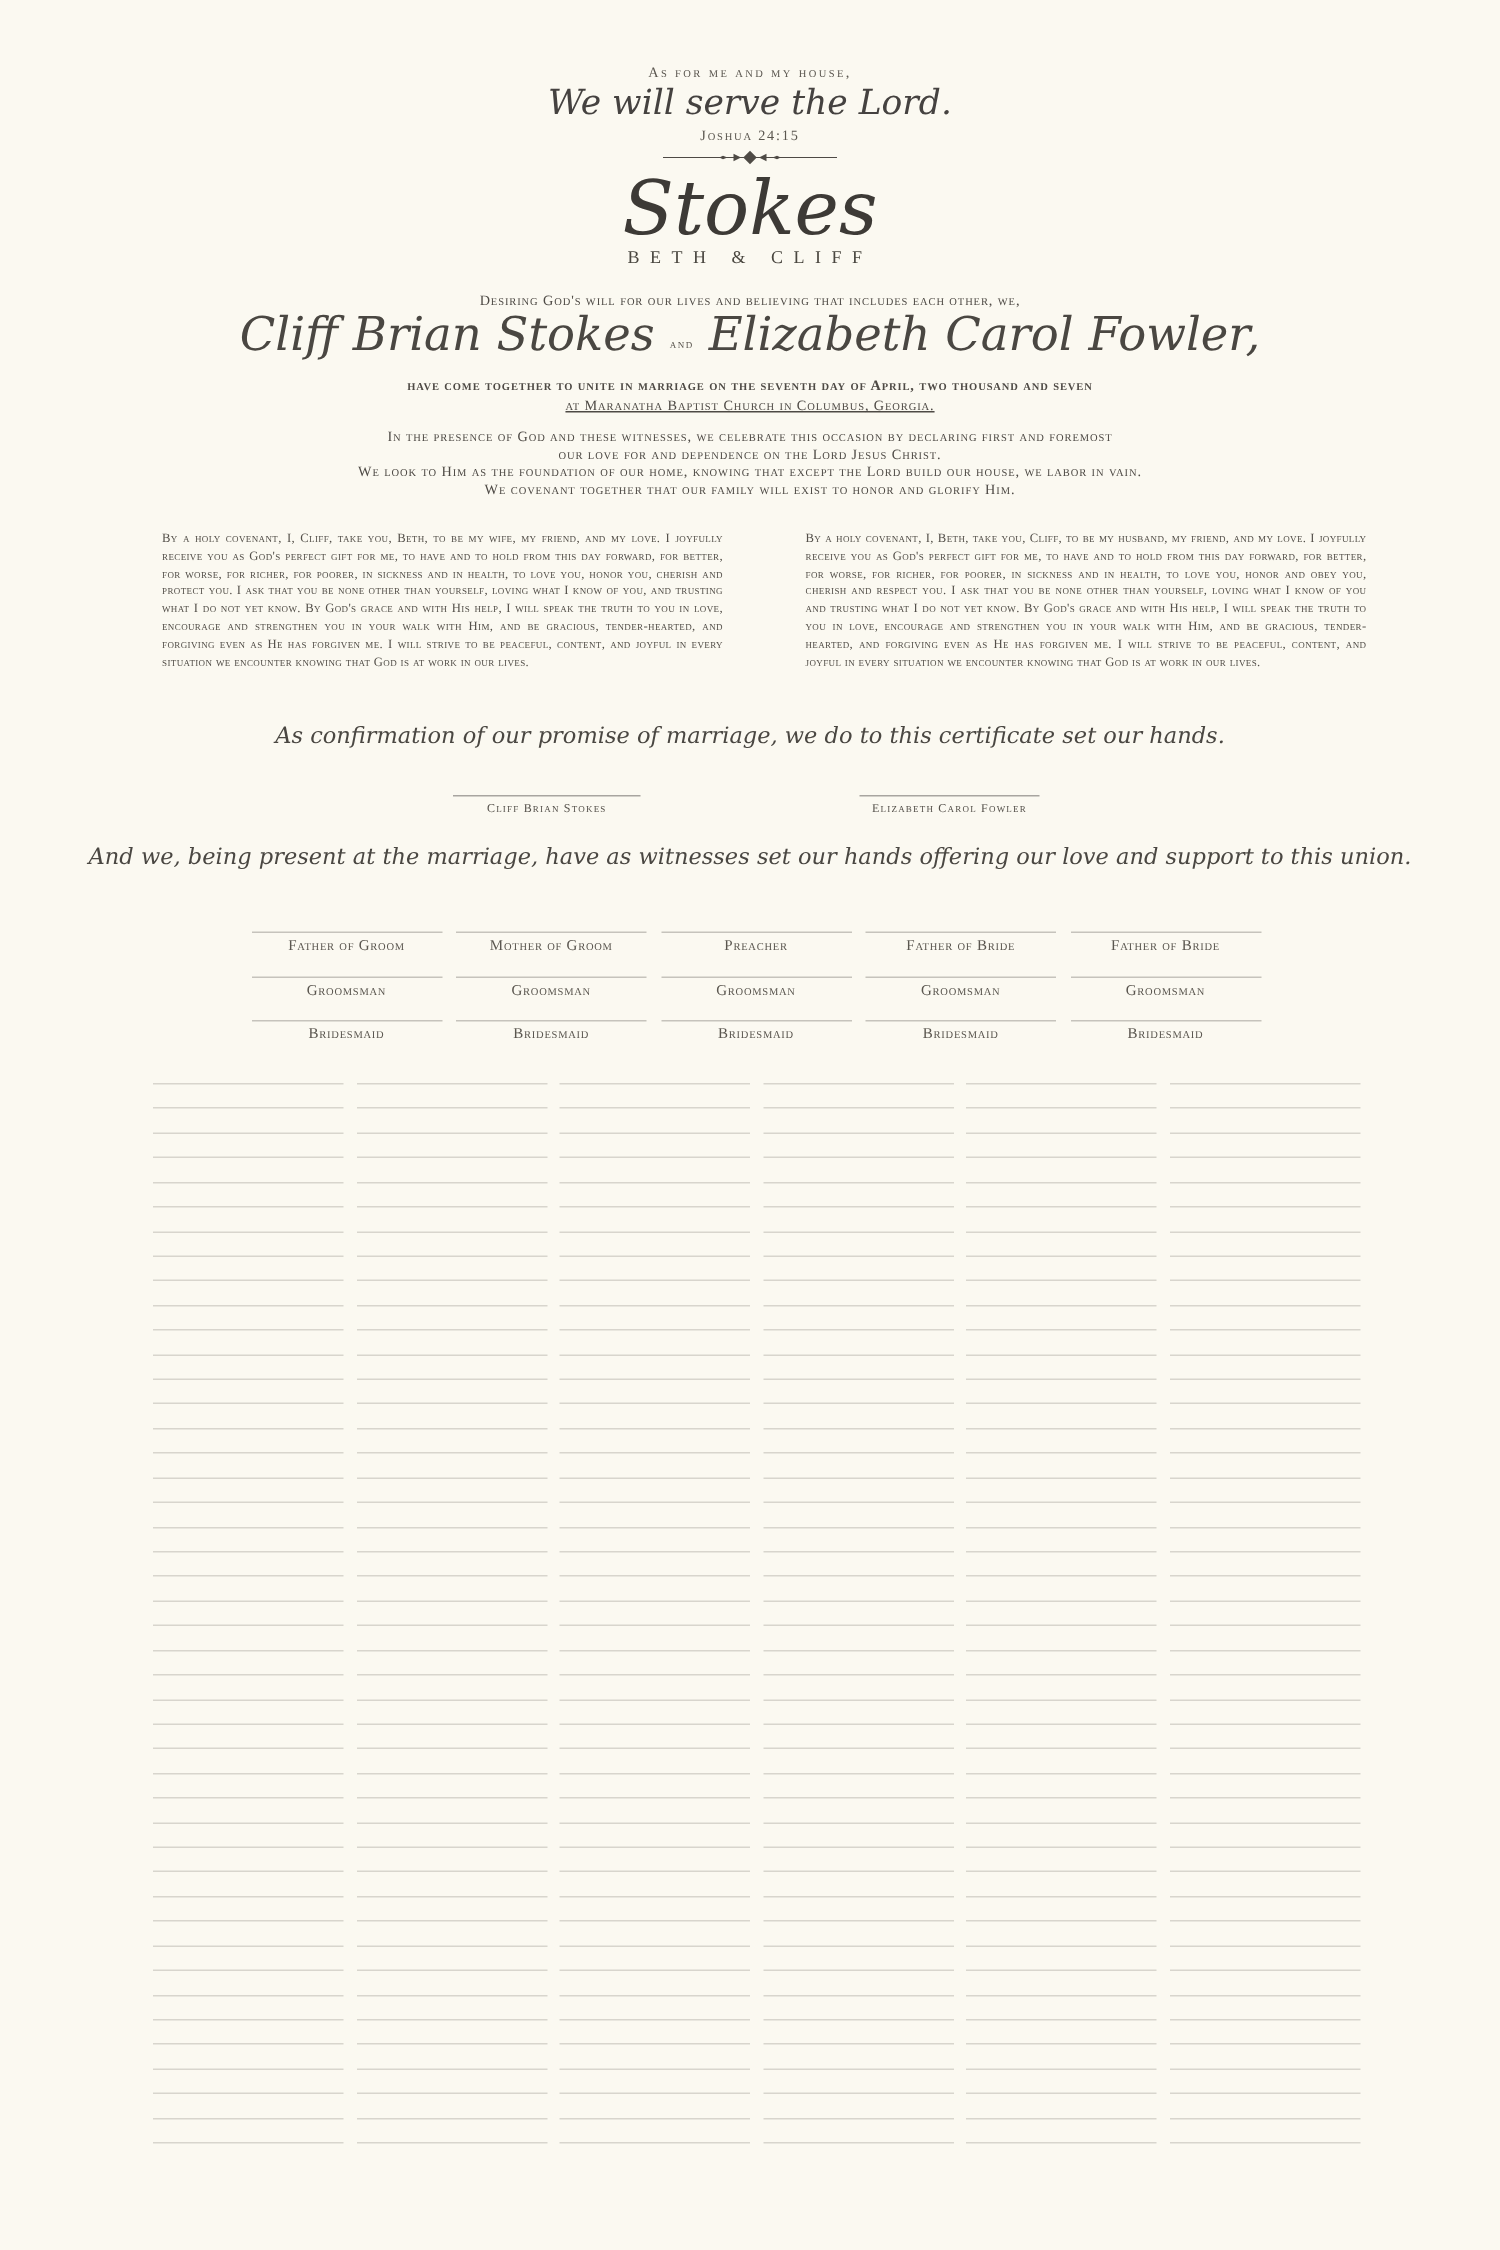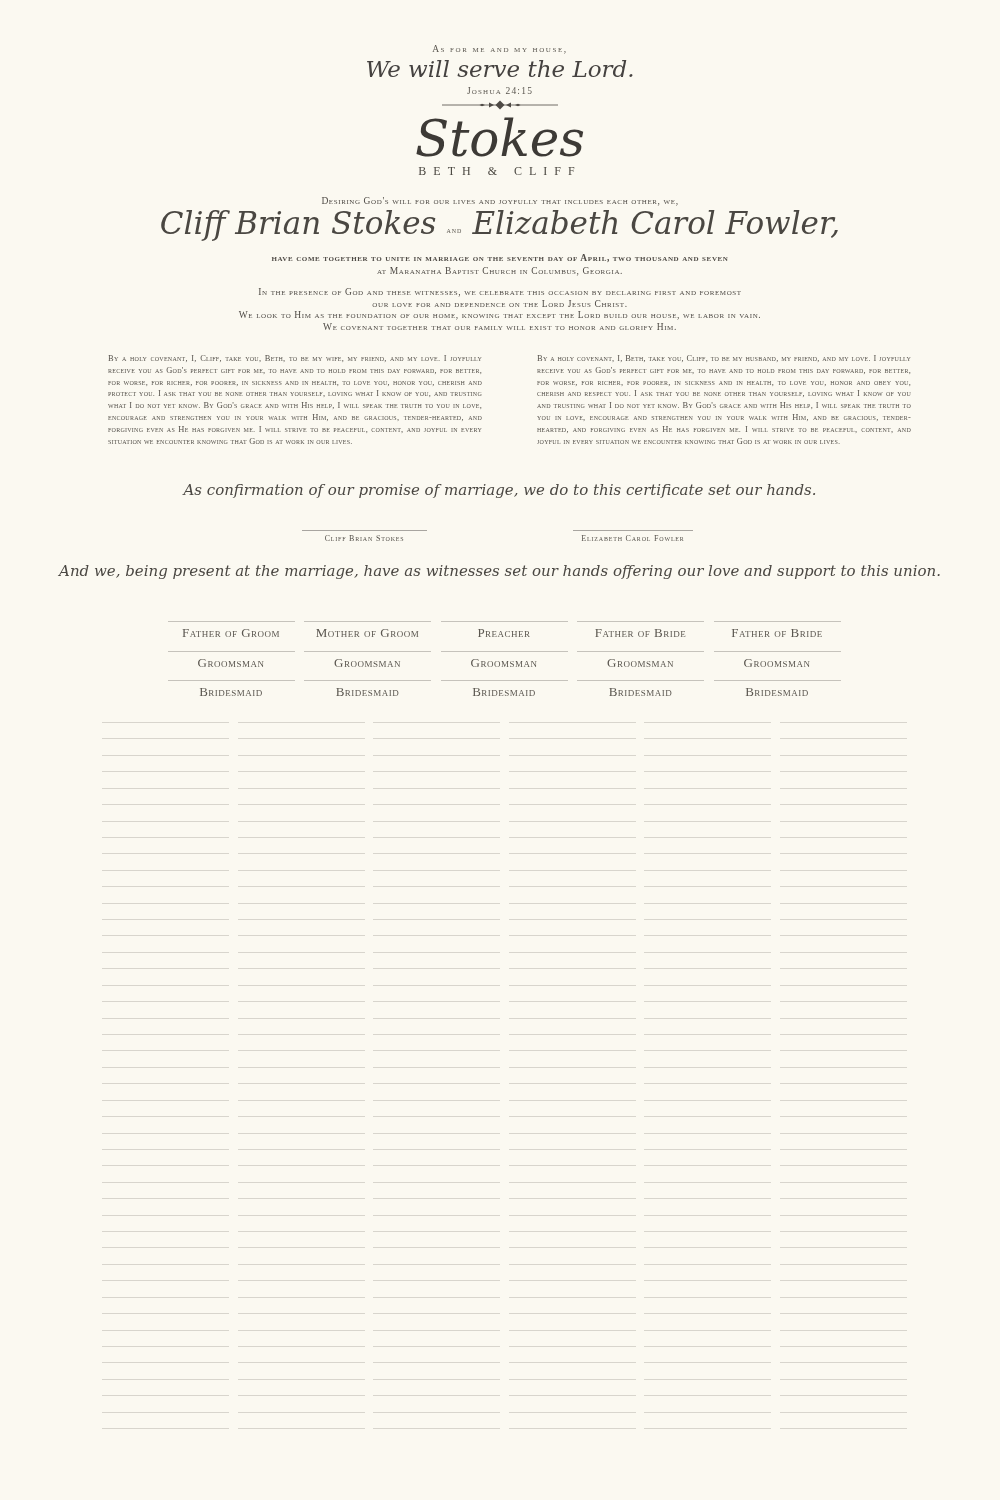--- a/index.html
+++ b/index.html
@@ -19,38 +19,38 @@
   .ornament{top:98px;}
   .family-name{top:110px;font-size:50px;color:#3d3a36;}
   .couple-short{top:164px;font-size:12px;letter-spacing:7px;text-transform:uppercase;color:#4a4archive;}
   .couple-short{color:#4a4740;}
   .intro-line{top:196px;font-size:9.5px;letter-spacing:.6px;}
   .names-line{top:205px;}
   .names-line .big{font-size:31px;}
   .names-line .conj{font-size:8.5px;letter-spacing:1px;vertical-align:middle;color:#5a564f;padding:0 6px;}
   .marriage{font-size:9.5px;letter-spacing:.6px;line-height:13.5px;}
   .marriage-1{top:252px;font-weight:bold;}
-  .marriage-2{top:265px;}
+  .marriage-2{top:265px;text-decoration:underline;}
   .presence{font-size:9.5px;letter-spacing:.6px;}
   .presence-1{top:287px;}
   .presence-2{top:298.5px;}
   .presence-3{top:310px;}
   .presence-4{top:321.5px;}
   .vow{
     top:353px;width:374px;font-size:8.45px;line-height:11.8px;
     letter-spacing:.25px;text-align:justify;color:#54504a;
   }
   .vow-left{left:108px;}
   .vow-right{left:537px;}
   .confirm-line{top:481px;font-size:15px;}
   .witness-line{top:562px;font-size:15px;}
   .sigline{position:absolute;height:1px;background:#a8a5a0;}
   .siglabel{position:absolute;font-size:8px;letter-spacing:.8px;text-align:center;font-variant:small-caps;color:#55514b;}
   .wline{position:absolute;height:1px;background:#c6c3bc;}
-  .wlabel{position:absolute;width:127px;font-size:13px;letter-spacing:.5px;text-align:center;font-variant:small-caps;color:#5a564f;}
+  .wlabel{position:absolute;width:127px;font-size:10px;letter-spacing:.5px;text-align:center;font-variant:small-caps;color:#5a564f;}
   .gline{position:absolute;width:127px;height:1px;background:#d8d5cd;}
 </style>
 </head>
 <body>
 
 <div class="page">
 
   <div class="abs ctr script verse-script">We will serve the Lord.</div>
   <div class="abs ctr sc verse-intro">As for me and my house,</div>
   <div class="abs ctr sc verse-ref">Joshua 24:15</div>
@@ -62,21 +62,21 @@
       <path d="M49 4.5 L54 7 L49 9.5 Z" fill="#4e4a45"></path>
       <path d="M71 4.5 L66 7 L71 9.5 Z" fill="#4e4a45"></path>
       <path d="M42 5.8 L45 7 L42 8.2 L39.5 7 Z" fill="#4e4a45"></path>
       <path d="M78 5.8 L80.5 7 L78 8.2 L75 7 Z" fill="#4e4a45"></path>
     </svg>
   </div>
 
   <div class="abs ctr script family-name">Stokes</div>
   <div class="abs ctr couple-short">Beth &amp; Cliff</div>
 
-  <div class="abs ctr sc intro-line">Desiring God's will for our lives and joyfully that includes each other, we,</div>
+  <div class="abs ctr sc intro-line">Desiring God's will for our lives and believing that includes each other, we,</div>
 
   <div class="abs ctr names-line">
     <span class="script big">Cliff Brian Stokes</span>
     <span class="sc conj">and</span>
     <span class="script big">Elizabeth Carol Fowler,</span>
   </div>
 
   <div class="abs ctr sc marriage marriage-1">have come together to unite in marriage on the seventh day of April, two thousand and seven</div>
   <div class="abs ctr sc marriage marriage-2">at Maranatha Baptist Church in Columbus, Georgia.</div>
 

